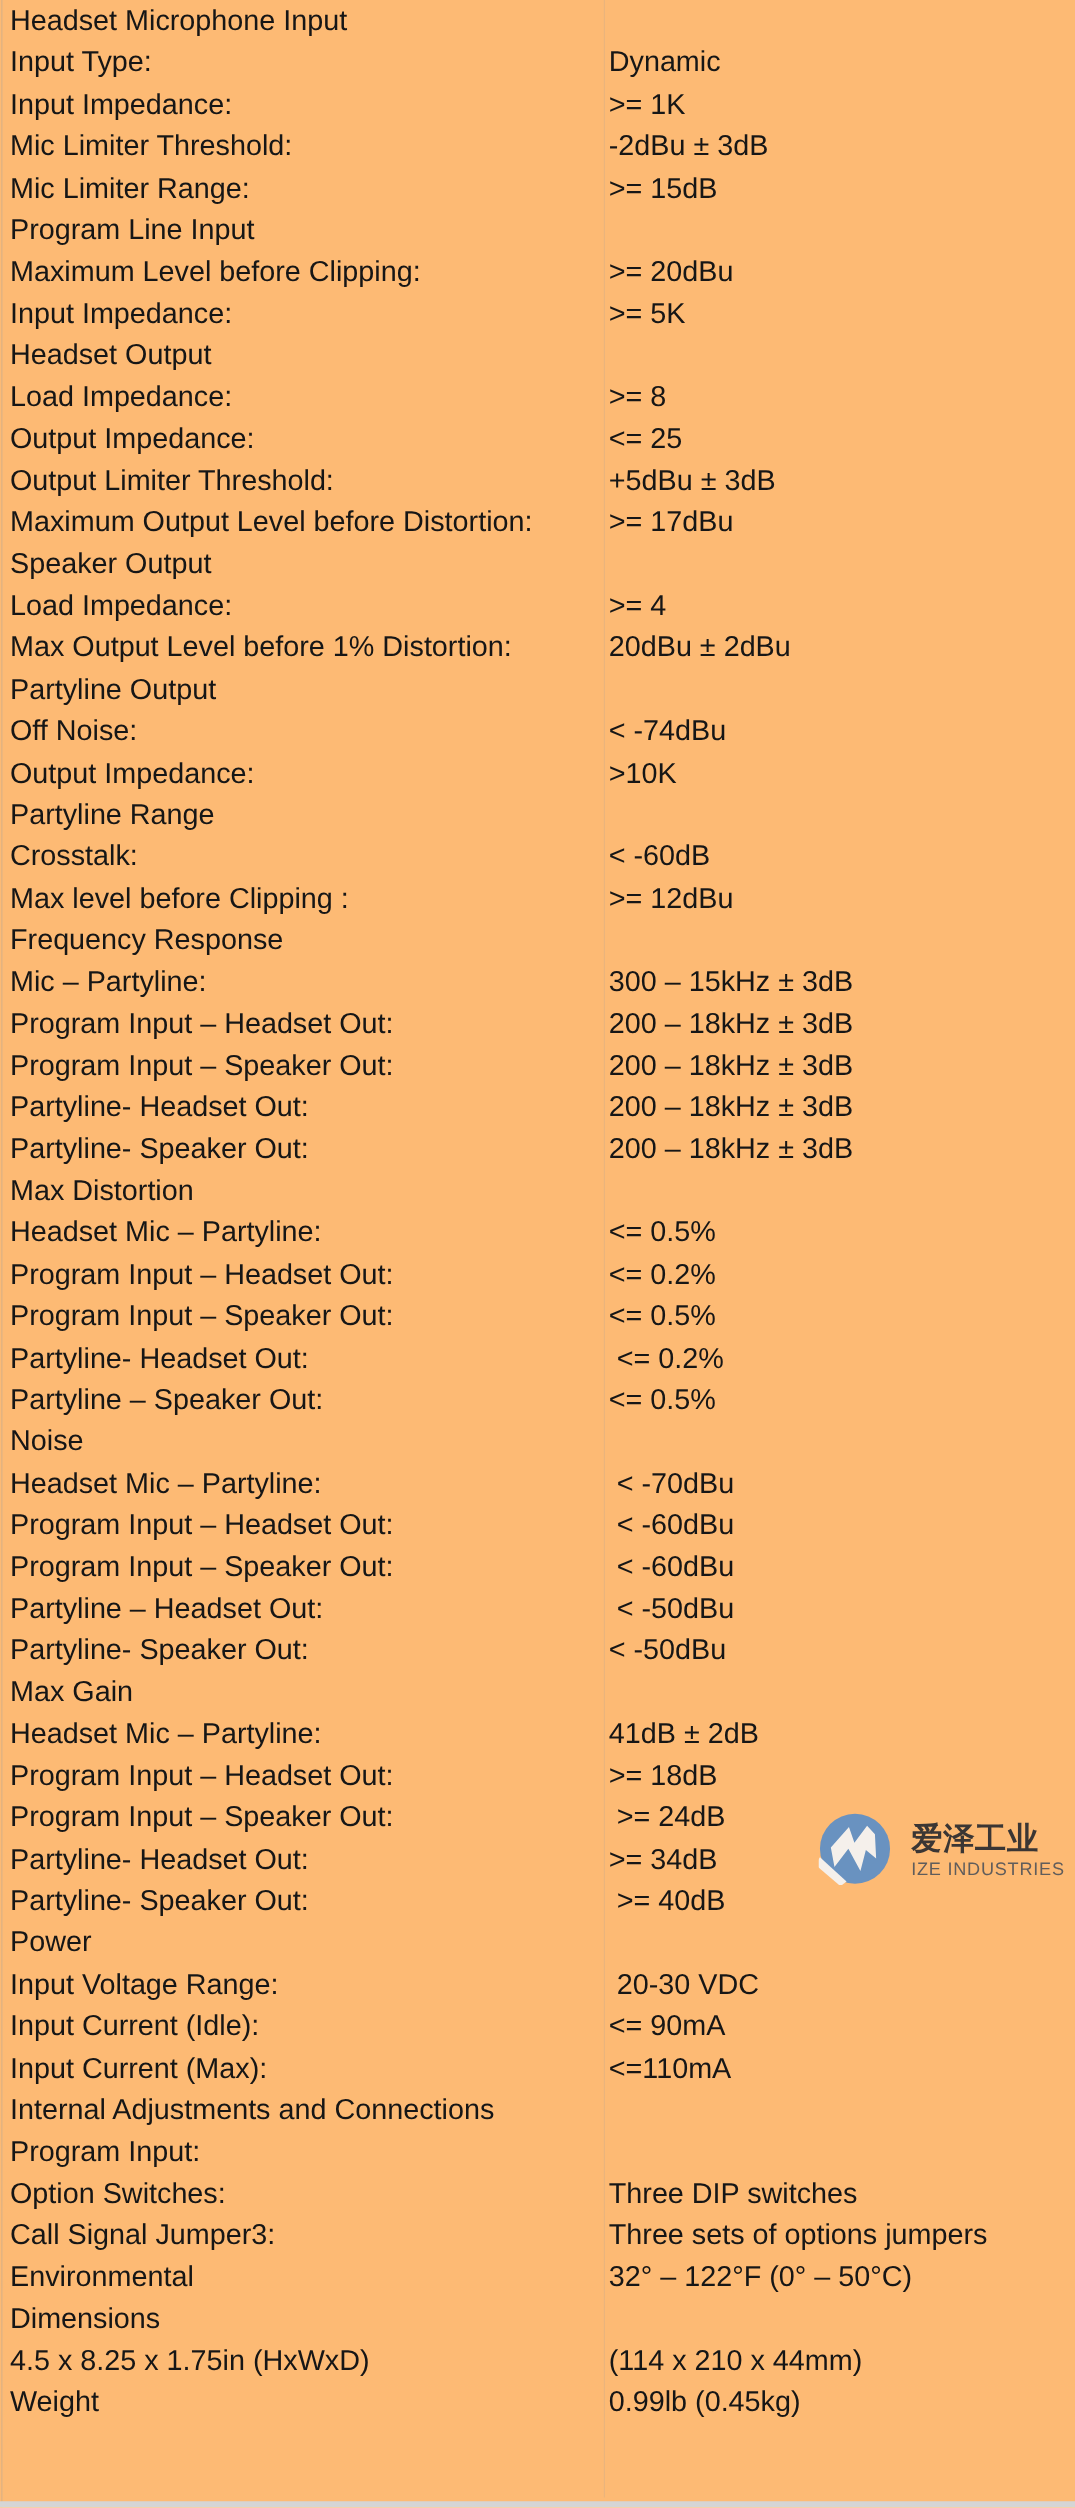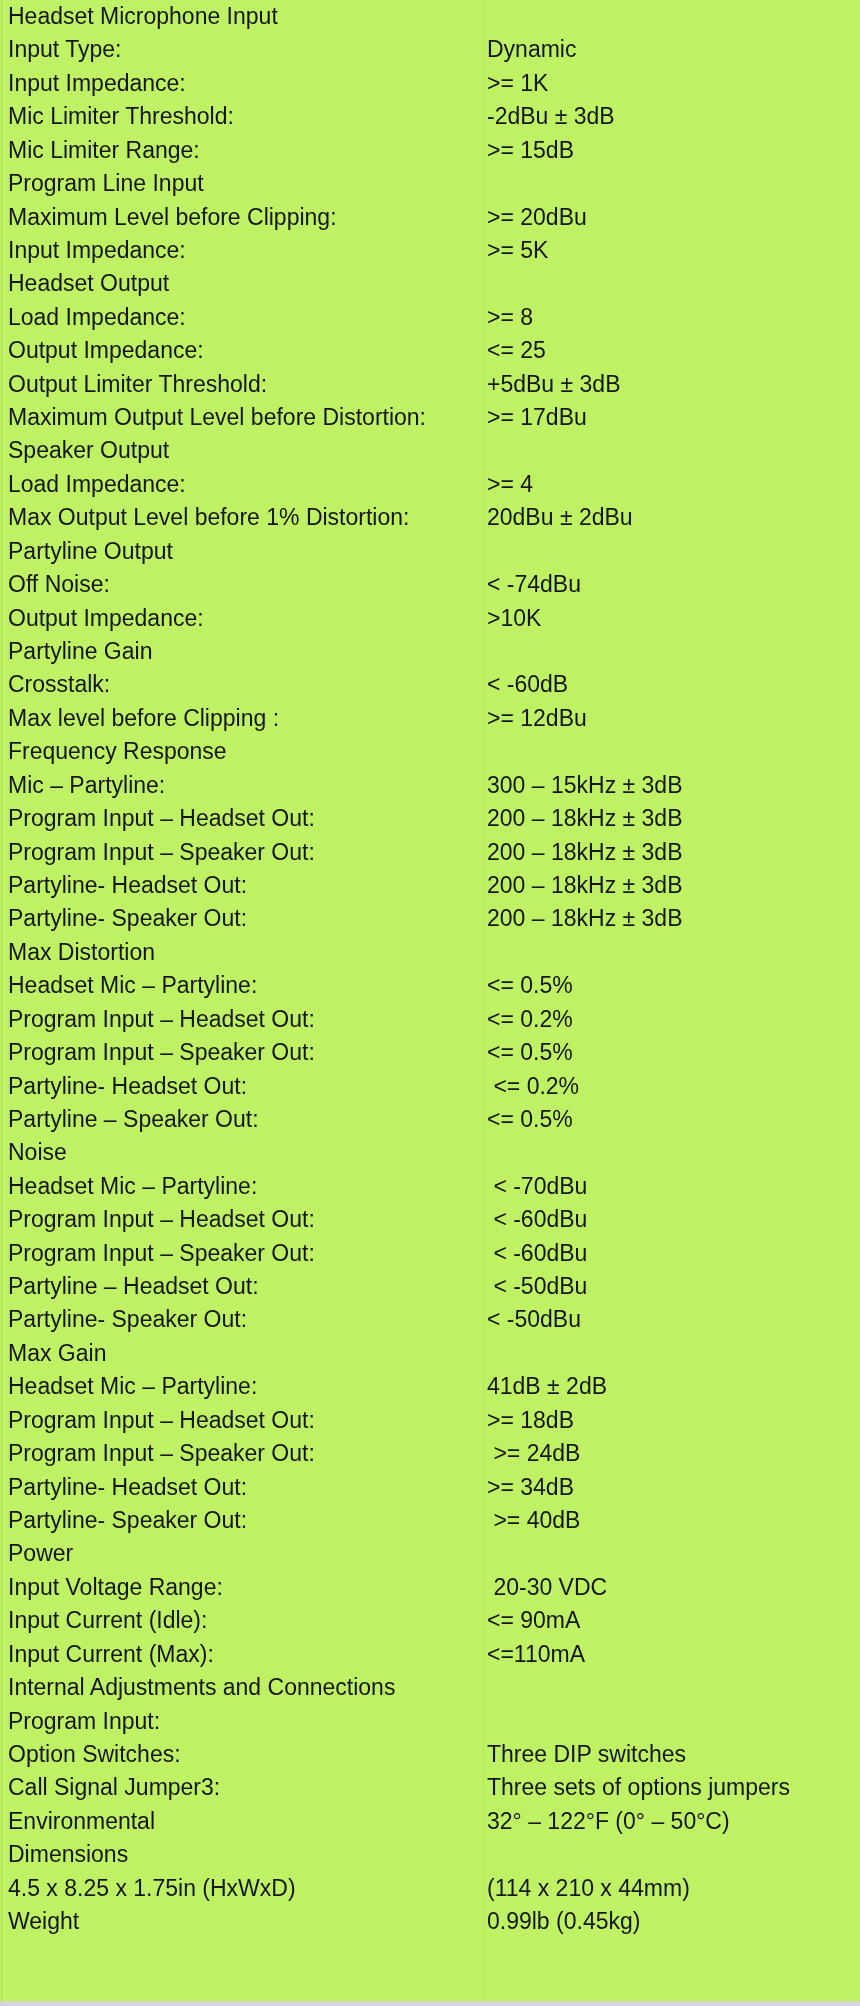--- a/index.html
+++ b/index.html
@@ -3,21 +3,21 @@
 <meta charset="utf-8">
 <style>
   html, body { margin:0; padding:0; }
   body {
     width:860px; height:2006px;
     background:#f5f5f5;
     font-family:"Liberation Sans", sans-serif;
     color:#161616;
     overflow:hidden;
   }
-  .sheet { position:relative; width:860px; height:2006px; background:#bef264; overflow:hidden; }
+  .sheet { position:relative; width:860px; height:2006px; background:#fdba74; overflow:hidden; }
 
   .edge-left  { position:absolute; left:1px;  top:0; width:1px; height:100%; background:rgba(160,160,160,0.35); }
   .col-divider{ position:absolute; left:483px; top:0; width:1px; height:1998px; background:rgba(160,160,160,0.20); }
   .bottom-band{ position:absolute; left:0; bottom:0; width:100%; height:5px; background:#d5d5d5; }
 
   .rows { position:absolute; left:0; top:0; right:0; padding-left:8px; display:flex; flex-direction:column; }
   .row  { display:flex; height:33.4333px; line-height:33.4333px; font-size:23px; }
   .row .label { flex:0 0 479px; white-space:pre; overflow:hidden; }
   .row .value { white-space:pre; }
 
@@ -104,21 +104,21 @@
     </div>
       <div class="row">
       <span class="label">Off Noise:</span>
       <span class="value">&lt; -74dBu</span>
     </div>
       <div class="row">
       <span class="label">Output Impedance:</span>
       <span class="value">&gt;10K</span>
     </div>
       <div class="row">
-      <span class="label">Partyline Gain</span>
+      <span class="label">Partyline Range</span>
       <span class="value"></span>
     </div>
       <div class="row">
       <span class="label">Crosstalk:</span>
       <span class="value">&lt; -60dB</span>
     </div>
       <div class="row">
       <span class="label">Max level before Clipping :</span>
       <span class="value">&gt;= 12dBu</span>
     </div>
@@ -260,17 +260,32 @@
       <div class="row">
       <span class="label">4.5 x 8.25 x 1.75in (HxWxD)</span>
       <span class="value">(114 x 210 x 44mm)</span>
     </div>
       <div class="row">
       <span class="label">Weight</span>
       <span class="value">0.99lb (0.45kg)</span>
     </div>
     </div>
 
+  <div class="logo">
+    <span class="logo-icon">
+      <svg width="58" height="58" viewBox="0 0 60 60" xmlns="http://www.w3.org/2000/svg">
+        <circle cx="30" cy="30" r="29" fill="#5e8fc6"></circle>
+
+        <path d="M1 37 L23 57 L18 61 L-3 43 Z" fill="#f5f5f5"></path>
+
+        <path d="M13 45 L10 29 L25 12 L29.5 25 L40 11 L46.5 18 L47.5 38 L39 31 L34.5 48.5 L24.5 30 Z" fill="#f5f5f5"></path>
+      </svg>
+    </span>
+    <span class="logo-text">
+      <div class="cn">爱泽工业</div>
+      <div class="en">IZE INDUSTRIES</div>
+    </span>
+  </div>
 
   <div class="edge-left"></div>
   <div class="col-divider"></div>
   <div class="bottom-band"></div>
 </div>
 
 </body></html>

